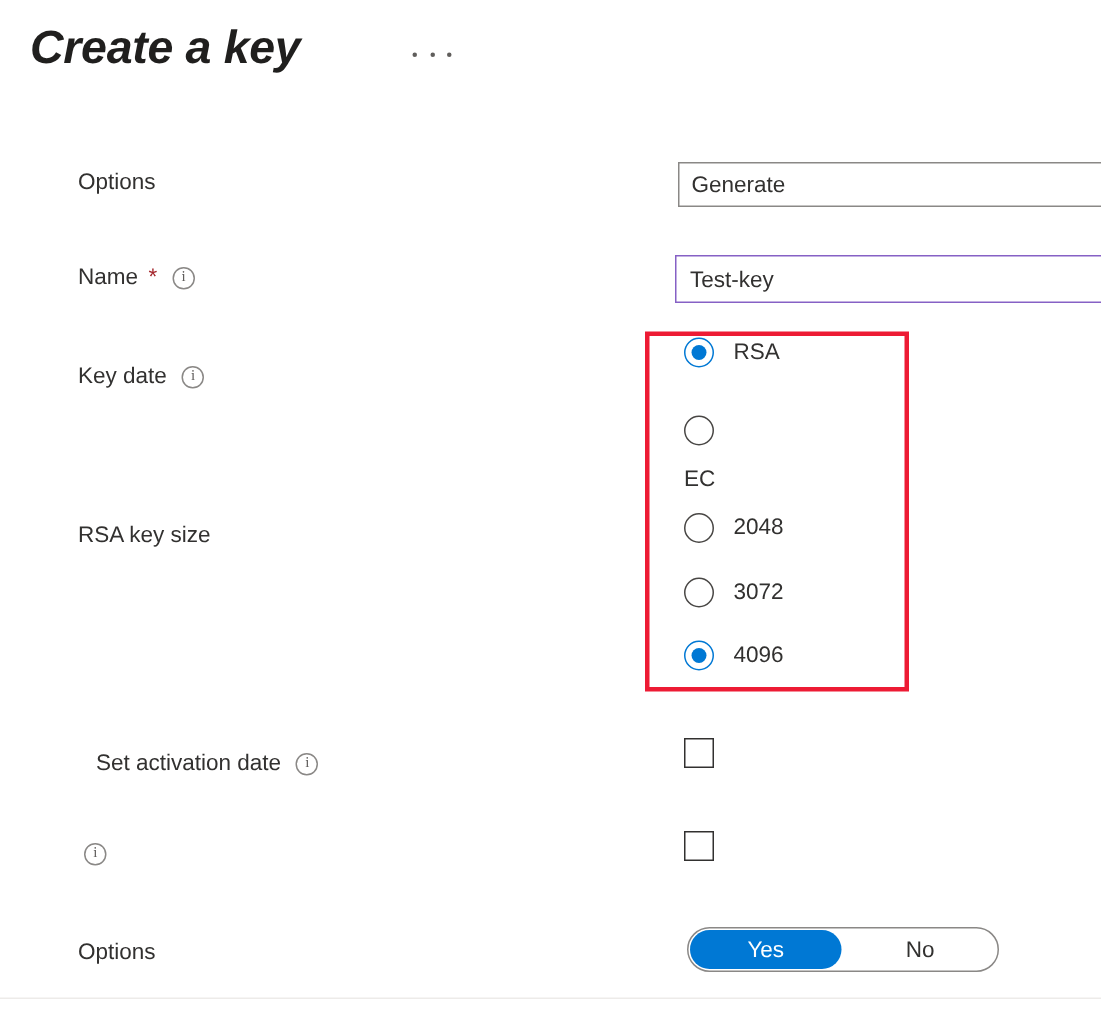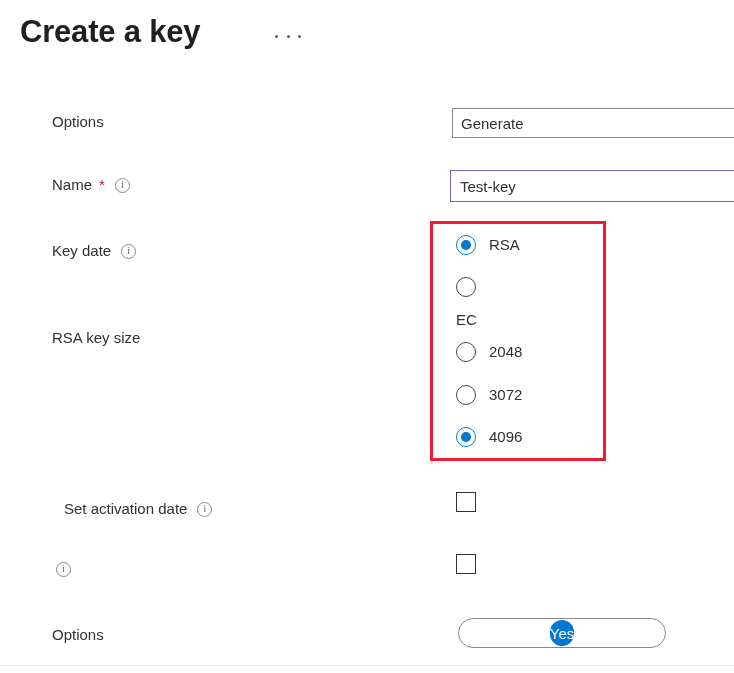--- a/index.html
+++ b/index.html
@@ -27,20 +27,21 @@
   .page-title {
     position: absolute;
     left: 20px;
     top: 12px;
     font-size: 31px;
     font-weight: bold;
     color: #201f1e;
     letter-spacing: -0.2px;
     line-height: 40px;
     white-space: nowrap;
+    font-style: italic;
   }
   .ellipsis-menu {
     position: absolute;
     left: 275px;
     top: 27px;
     width: 26px;
     height: 18px;
     display: flex;
     align-items: center;
     justify-content: space-between;
@@ -203,21 +204,20 @@
     width: 208px;
     height: 30px;
     border: 1px solid #8a8886;
     border-radius: 15px;
     background: #ffffff;
     box-sizing: border-box;
     display: flex;
     align-items: center;
     cursor: pointer;
     overflow: hidden;
-    flex-direction: column;
   }
   .toggle-opt {
     flex: 1;
     height: 26px;
     margin: 1px;
     display: flex;
     align-items: center;
     justify-content: center;
     font-size: 15px;
     border-radius: 13px;
@@ -269,30 +269,30 @@
     <span>Test-key</span>
   </div>
 
   <div class="row-label" style="top:241px;">
     <span>Key date</span>
     <span class="info-icon">
         <i>i</i>
       </span>
   </div>
 
-  <div class="radio-row" style="top:235px;">
+  <div class="radio-row" style="top:225px;">
     <span class="radio checked"></span>
     <span class="radio-label">RSA</span>
   </div>
   <div class="radio-row" style="top:277px;flex-direction:column;">
     <span class="radio"></span>
     <span class="radio-label">EC</span>
   </div>
 
-  <div class="row-label" style="top:328px;">
+  <div class="row-label" style="top:347px;">
     <span>RSA key size</span>
   </div>
 
   <div class="radio-row" style="top:342px;">
     <span class="radio"></span>
     <span class="radio-label">2048</span>
   </div>
   <div class="radio-row" style="top:385px;">
     <span class="radio"></span>
     <span class="radio-label">3072</span>
@@ -317,16 +317,17 @@
         <i>i</i>
       </span>
   </div>
   <div class="checkbox" style="top:554px;"></div>
 
   <div class="row-label" style="top:625px;">
     <span>Options</span>
   </div>
   <div class="toggle">
     <div class="toggle-opt active">Yes</div>
+    <div class="toggle-opt">No</div>
   </div>
 
   <div class="divider"></div>
 </div>
 
 </body></html>

